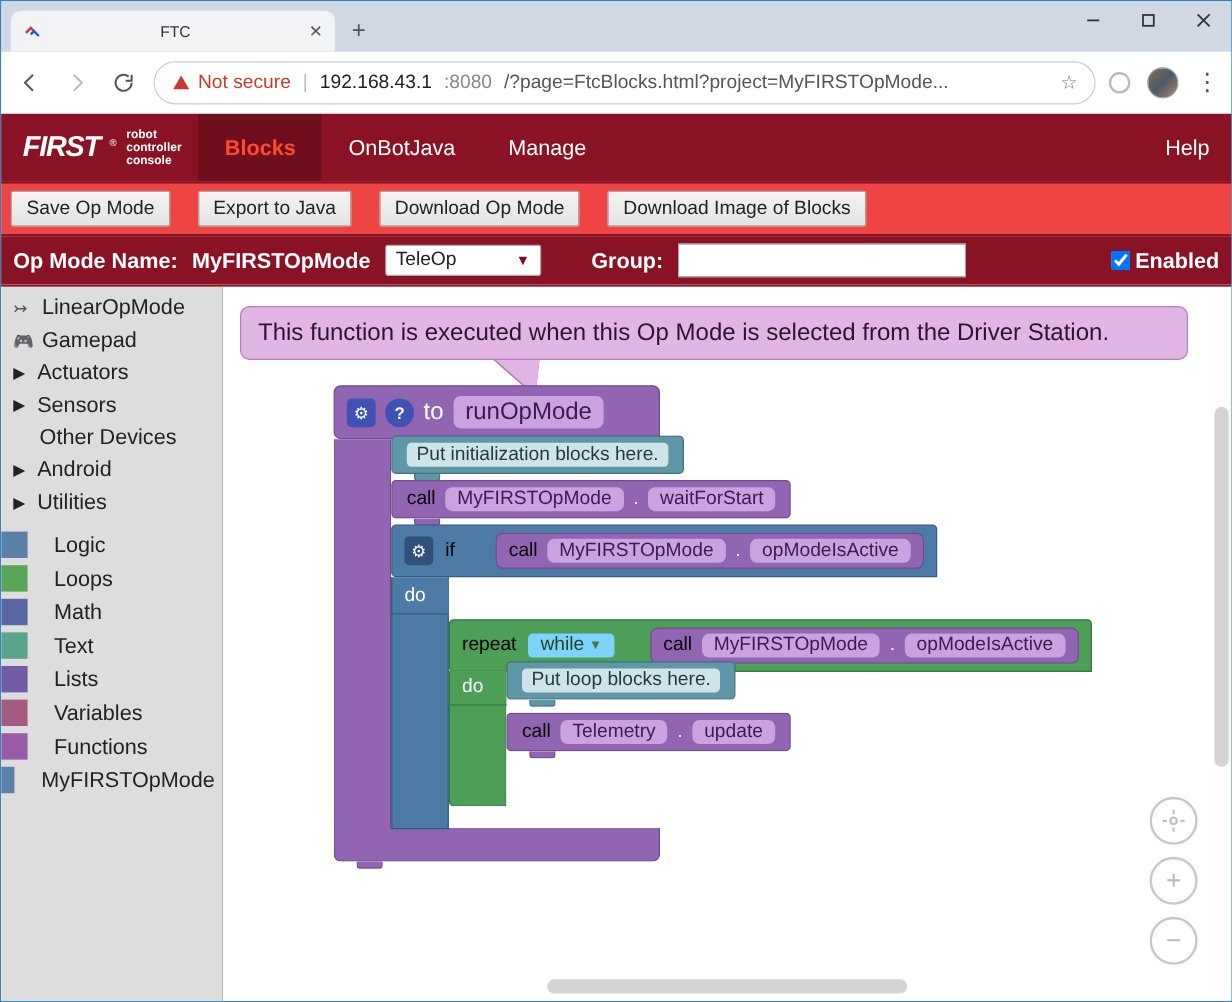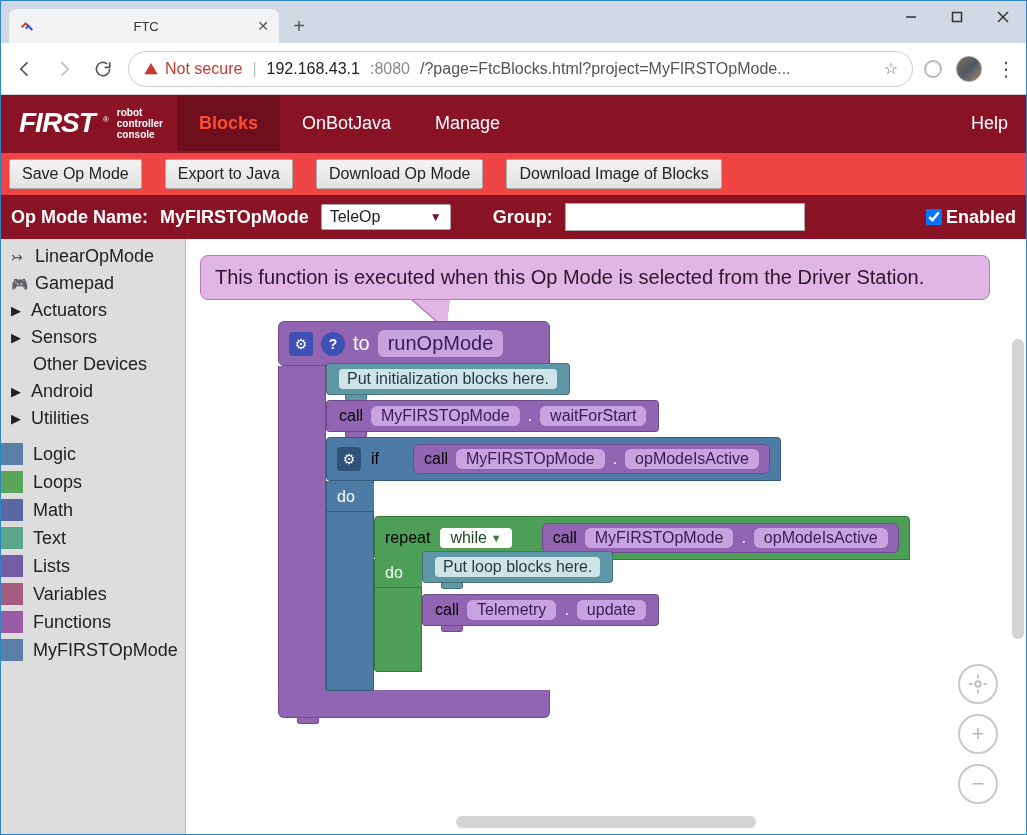--- a/index.html
+++ b/index.html
@@ -32,21 +32,21 @@
   .star { color: #777; }
   .addr-right { display: flex; align-items: center; gap: 14px; }
   .addr-right .circle { width: 18px; height: 18px; border: 2px solid #bbb; border-radius: 50%; }
   .avatar { width: 26px; height: 26px; border-radius: 50%; background: linear-gradient(135deg,#8a6f56,#4d5968,#a88b6c); border:1px solid #999;}
   .kebab { color: #555; font-size: 20px; }
 
   
   .app { flex: 1; display: flex; flex-direction: column; min-height: 0; }
   .app-header { background: #8a1225; height: 56px; display: flex; align-items: center; color: #fff; }
   .brand { display: flex; align-items: center; padding: 0 14px 0 18px; gap: 8px; }
-  .brand-logo { font-style: italic; font-weight: 900; font-size: 28px; letter-spacing: -1px; }
+  .brand-logo { font-style: italic; font-weight: 900; font-size: 24px; letter-spacing: -1px; }
   .brand-tm { font-size: 8px; margin-top:-8px;}
   .brand-sub { font-size: 10px; line-height: 11px; font-weight: bold; }
   .nav { display: flex; height: 100%; }
   .nav-item { display: flex; align-items: center; padding: 0 22px; font-size: 18px; color: #fff; }
   .nav-item.active { background: #6f0e1d; color: #ff4b2e; font-weight: bold; }
   .nav-spacer { flex: 1; }
   .help { padding: 0 18px; font-size: 18px; }
 
   .toolbar-row { background: #ef4444; border-top: 2px solid #8a1225; border-bottom: 2px solid #8a1225; padding: 6px 8px; display: flex; gap: 23px; }
   .tool-btn { background: linear-gradient(#f3f3f3,#e3e3e3); border: 1px solid #aaa; padding: 5px 12px; font-size: 16px; color: #222; border-radius: 2px; }
@@ -61,21 +61,21 @@
   .enabled-check input { width: 16px; height: 16px; }
 
   
   .main { flex: 1; display: flex; min-height: 0; background: #fff; border-top: 2px solid #8a1225; }
   .sidebar { width: 185px; background: #ddd; border-right: 1px solid #bbb; padding-top: 4px; font-size: 18px; color: #222; overflow: hidden; }
   .side-item { display: flex; align-items: center; gap: 6px; padding: 3px 6px 3px 10px; }
   .side-item.sub { padding-left: 32px; }
   .side-item .arrow { font-size: 13px; width: 14px; }
   .side-item .ic { width: 18px; font-size: 14px; color: #555; }
   .cat-list { margin-top: 8px; }
-  .cat-item { display: flex; align-items: center; gap: 0; padding: 3px 6px 3px 0; }
+  .cat-item { display: flex; align-items: center; gap: 12px; padding: 3px 6px 3px 0; }
   .cat-swatch { width: 22px; height: 22px; margin-right: 10px; }
   .cat-item span{padding-left:0;}
 
   .canvas { flex: 1; position: relative; background: #fff; overflow: hidden; }
 
   
   .comment { position: absolute; left: 14px; top: 16px; right: 36px; background: #e1b6e4; border: 1px solid #b77dbd; border-radius: 8px; padding: 10px 14px; font-size: 20px; color: #2e1330; }
   .comment-tail { position: absolute; left: 235px; top: 58px; width: 0; height: 0; border-left: 14px solid transparent; border-right: 26px solid transparent; border-top: 32px solid #e1b6e4; transform: skewX(35deg);}
   .comment-tail.border{border-top-color:#b77dbd; transform: skewX(35deg) translateY(1px) translateX(-1px) scale(1.05);}
 
@@ -87,21 +87,21 @@
   .help-ic { border-radius: 50%; font-weight:bold;}
   .field-pill { background: #c9a2e0; color: #3b1b52; border-radius: 6px; padding: 2px 10px; }
   .proc-body { background:#9265b3; border:1px solid #6f4b8e; border-top:none; width: 48px; height: 328px; border-bottom-left-radius:6px; position:relative;}
   .proc-foot { background:#9265b3; border:1px solid #6f4b8e; border-top:none; height:28px; width:272px; border-radius:0 0 6px 6px; position:absolute; left:92px; top:451px;}
 
   .stmt { position: absolute; display: flex; align-items: center; gap: 8px; padding: 5px 12px; border-radius: 4px; border:1px solid rgba(0,0,0,.25);}
   .teal { background: #5e97a5; }
   .purple { background: #9265b3; }
   .lightpill { background: #cfe3e8; color: #1f3b42; border-radius: 4px; padding: 1px 8px; }
   .lp-purple { background: #c9a2e0; color: #3b1b52; border-radius: 6px; padding: 1px 10px; }
-  .lp-green { background: #ffffff; color: #1e4723; border-radius: 4px; padding: 1px 10px; display:inline-flex;align-items:center;gap:4px;}
+  .lp-green { background: #7dd3fc; color: #1e4723; border-radius: 4px; padding: 1px 10px; display:inline-flex;align-items:center;gap:4px;}
   .lp-green .dd{font-size:11px;color:#3b7a42;}
   .dot { color: #fff; }
 
   
   .if-block { position: absolute; left: 140px; top: 198px; }
   .if-hat { background:#4d7ba6; border:1px solid #355a7c; border-radius:4px 4px 0 4px; padding:6px 10px; display:flex; align-items:center; gap:10px; }
   .if-hat .gear-ic{background:#30517a;}
   .if-body-bar { background:#4d7ba6; border:1px solid #355a7c; border-top:none; width:48px; height:210px; }
   .if-do-label{position:absolute;left:140px;top:244px;background:#4d7ba6;color:#fff;padding:5px 10px;border:1px solid #355a7c;border-top:none;border-right:none;width:48px;}
   .if-inner-pill { display:flex;align-items:center;gap:8px;background:#9265b3;border:1px solid #6f4b8e;border-radius:6px;padding:4px 10px;}

